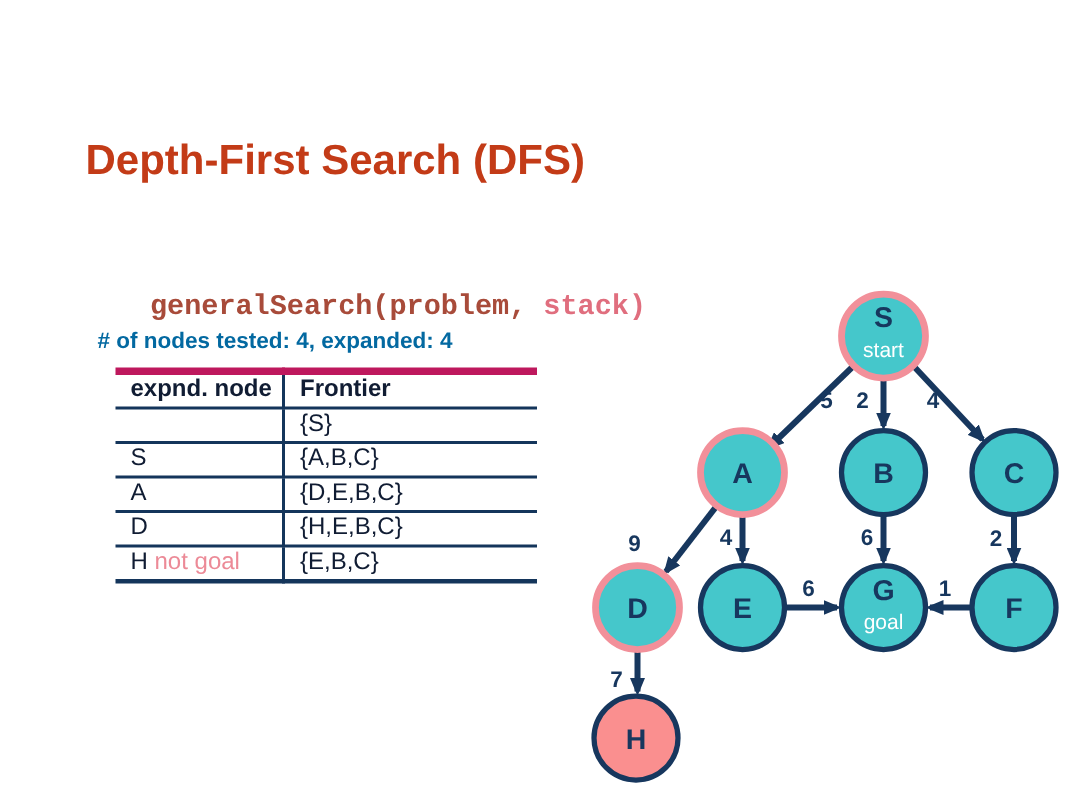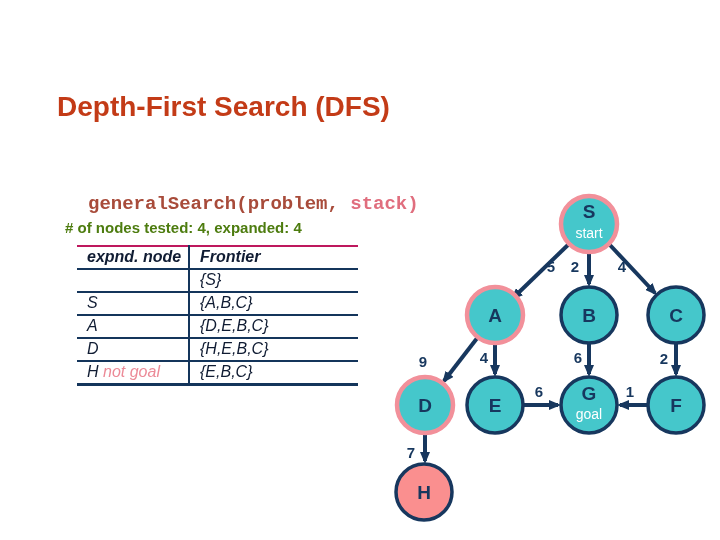--- a/index.html
+++ b/index.html
@@ -9,41 +9,40 @@
     font-family:"Liberation Sans", sans-serif;
     position:relative;
     overflow:hidden;
   }
   .title {
     position:absolute; left:57px; top:73px;
     font-size:28px; font-weight:bold; color:#C33B17;
     white-space:nowrap; line-height:1.05;
   }
   .code {
-    position:absolute; left:88px; top:195px;
+    position:absolute; left:100px; top:195px;
     font-family:"Liberation Mono", monospace;
     font-size:19px; font-weight:bold; line-height:1;
     white-space:pre;
   }
   .code-main { color:#A84B3A; }
   .code-accent { color:#E06E7E; }
   .stats {
     position:absolute; left:65px; top:219px;
-    font-size:15px; font-weight:bold; color:#4d7c0f;
+    font-size:15px; font-weight:bold; color:#0369a1;
     white-space:nowrap;
   }
   table.trace {
     position:absolute; left:77px; top:245px;
     width:281px;
     border-collapse:collapse;
-    border-top:2px solid #be185d;
+    border-top:5px solid #be185d;
     border-bottom:3px solid #14355B;
     font-size:16px; color:#101C33;
     table-layout:fixed;
-    font-style:italic;
   }
   .trace th, .trace td {
     height:21px; padding:0 4px 0 10px;
     text-align:left; vertical-align:middle;
     line-height:1.05; overflow:hidden; white-space:nowrap;
   }
   .trace th {
     font-weight:bold;
     border-bottom:2px solid #14355B;
   }

